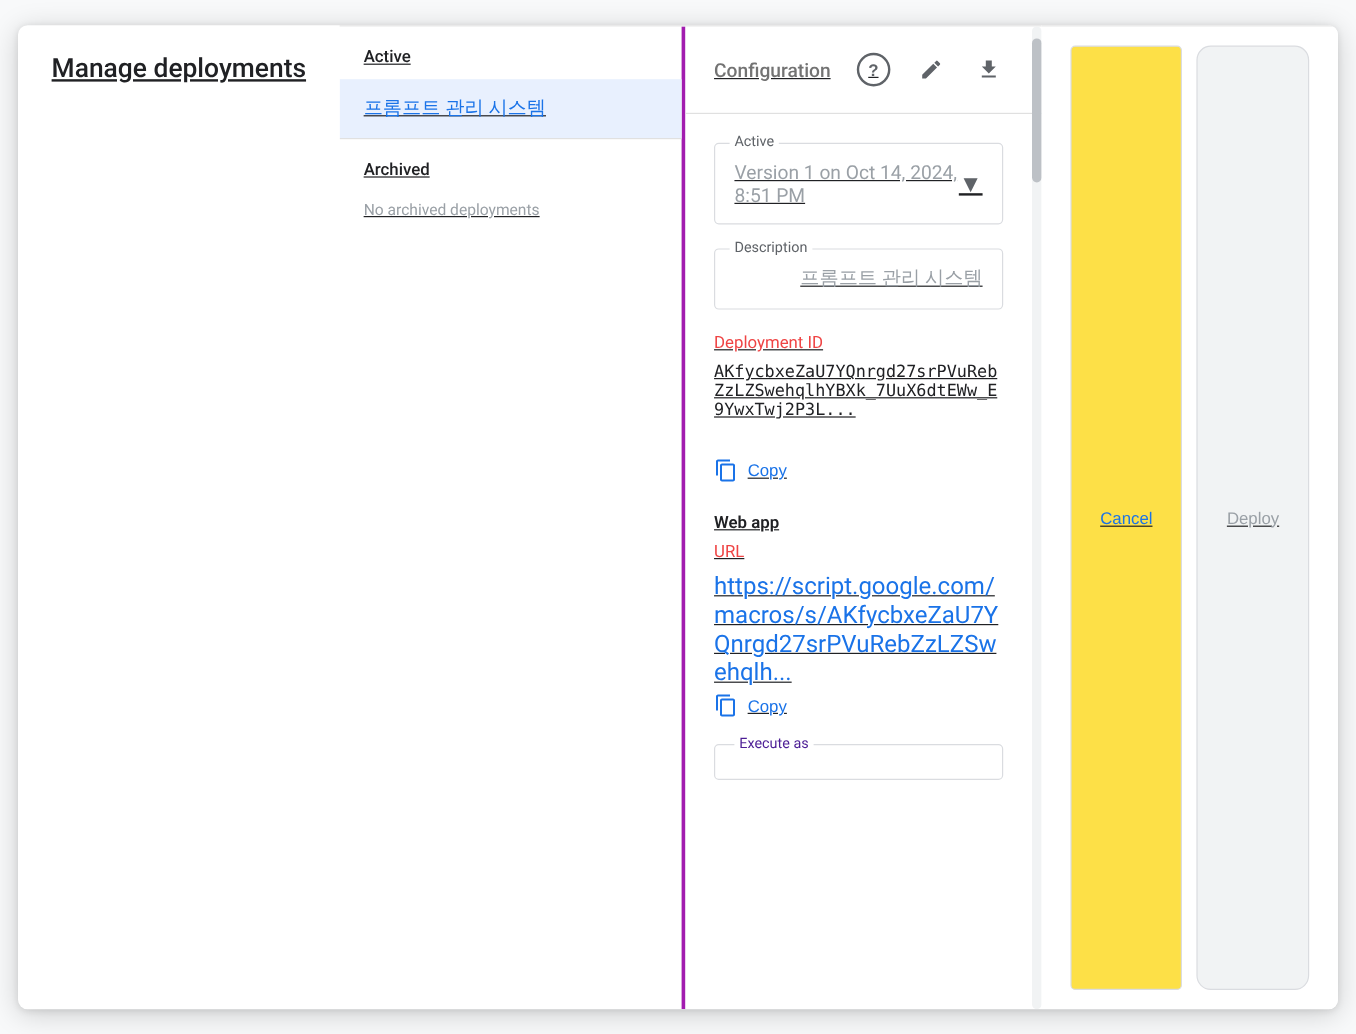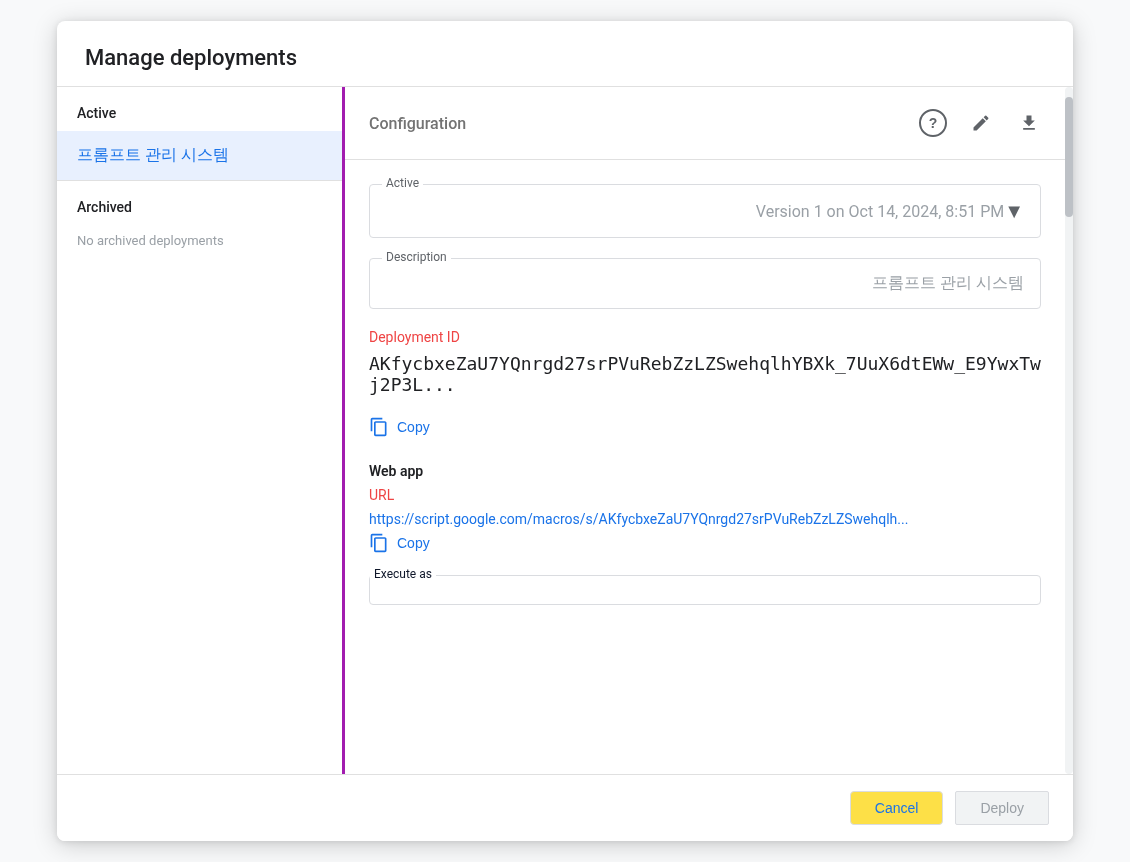--- a/index.html
+++ b/index.html
@@ -14,25 +14,26 @@
       align-items: center;
       justify-content: center;
       min-height: 100vh;
       font-size: 14px;
       color: #202124;
     }
     .dialog {
       background: #fff;
       border-radius: 8px;
       box-shadow: 0 4px 24px rgba(0,0,0,0.18), 0 1px 6px rgba(0,0,0,0.10);
-      width: 1016px;
+      width: 1100px;
       min-height: 820px;
       display: flex;
-      flex-direction: column;
+      flex-direction: row;
       overflow: hidden;
+      text-decoration: underline;
     }
     .dialog-title {
       padding: 24px 28px 16px 28px;
       font-size: 22px;
       font-weight: 500;
       color: #202124;
       border-bottom: none;
     }
     .dialog-body {
       display: flex;
@@ -163,41 +164,41 @@
       font-weight: 600;
       color: #202124;
       margin: 20px 0 8px 0;
     }
     .deployment-id-label {
       font-size: 14px;
       color: #ef4444;
       margin-bottom: 8px;
     }
     .deployment-id-value {
-      font-size: 18px;
+      font-size: 14px;
       color: #202124;
       word-break: break-all;
-      margin-bottom: 16px;
+      margin-bottom: 26px;
       font-family: monospace;
     }
     .copy-btn {
       display: flex;
       align-items: center;
       gap: 8px;
       color: #1a73e8;
       font-size: 14px;
       font-weight: 500;
       cursor: pointer;
       background: none;
       border: none;
       padding: 6px 0;
       margin-bottom: 16px;
     }
     .url-value {
-      font-size: 14px;
+      font-size: 20px;
       color: #1a73e8;
       word-break: break-all;
       margin-bottom: 19px;
       text-decoration: none;
     }
     .dialog-footer {
       display: flex;
       justify-content: flex-end;
       padding: 16px 24px;
       border-top: 1px solid #e0e0e0;
@@ -211,21 +212,21 @@
       border-radius: 4px;
       font-size: 14px;
       font-weight: 500;
       color: #1a73e8;
       cursor: pointer;
     }
     .btn-deploy {
       padding: 0 24px;
       border: 1px solid #dadce0;
       background: #f1f3f4;
-      border-radius: 2px;
+      border-radius: 12px;
       font-size: 14px;
       font-weight: 500;
       color: #9aa0a6;
       cursor: not-allowed;
     }
     .web-app-section {
       margin-top: 8px;
     }
     svg.copy-svg {
       width: 20px;
@@ -317,21 +318,21 @@
           <a class="url-value" href="#">https://script.google.com/macros/s/AKfycbxeZaU7YQnrgd27srPVuRebZzLZSwehqlh...</a>
           <button class="copy-btn">
             <svg class="copy-svg" viewBox="0 0 24 24">
               <path d="M16 1H4c-1.1 0-2 .9-2 2v14h2V3h12V1zm3 4H8c-1.1 0-2 .9-2 2v14c0 1.1.9 2 2 2h11c1.1 0 2-.9 2-2V7c0-1.1-.9-2-2-2zm0 16H8V7h11v14z"></path>
             </svg>
             <span>Copy</span>
           </button>
 
           
           <div style="margin-top: 8px; border: 1px solid #dadce0; border-radius: 4px; position: relative; padding: 14px 16px; color: #9aa0a6;">
-            <span style="position: absolute; top: -9px; left: 0; background: #fff; padding: 0 4px; font-size: 12px; color: #0f172a;">Execute as</span>
+            <span style="position: absolute; top: -9px; left: 16px; background: #fff; padding: 0 4px; font-size: 12px; color: #4c1d95;">Execute as</span>
           </div>
         </div>
       </div>
 
       <div class="scrollbar-track">
         <div class="scrollbar-thumb"></div>
       </div>
     </div>
   </div>
 

